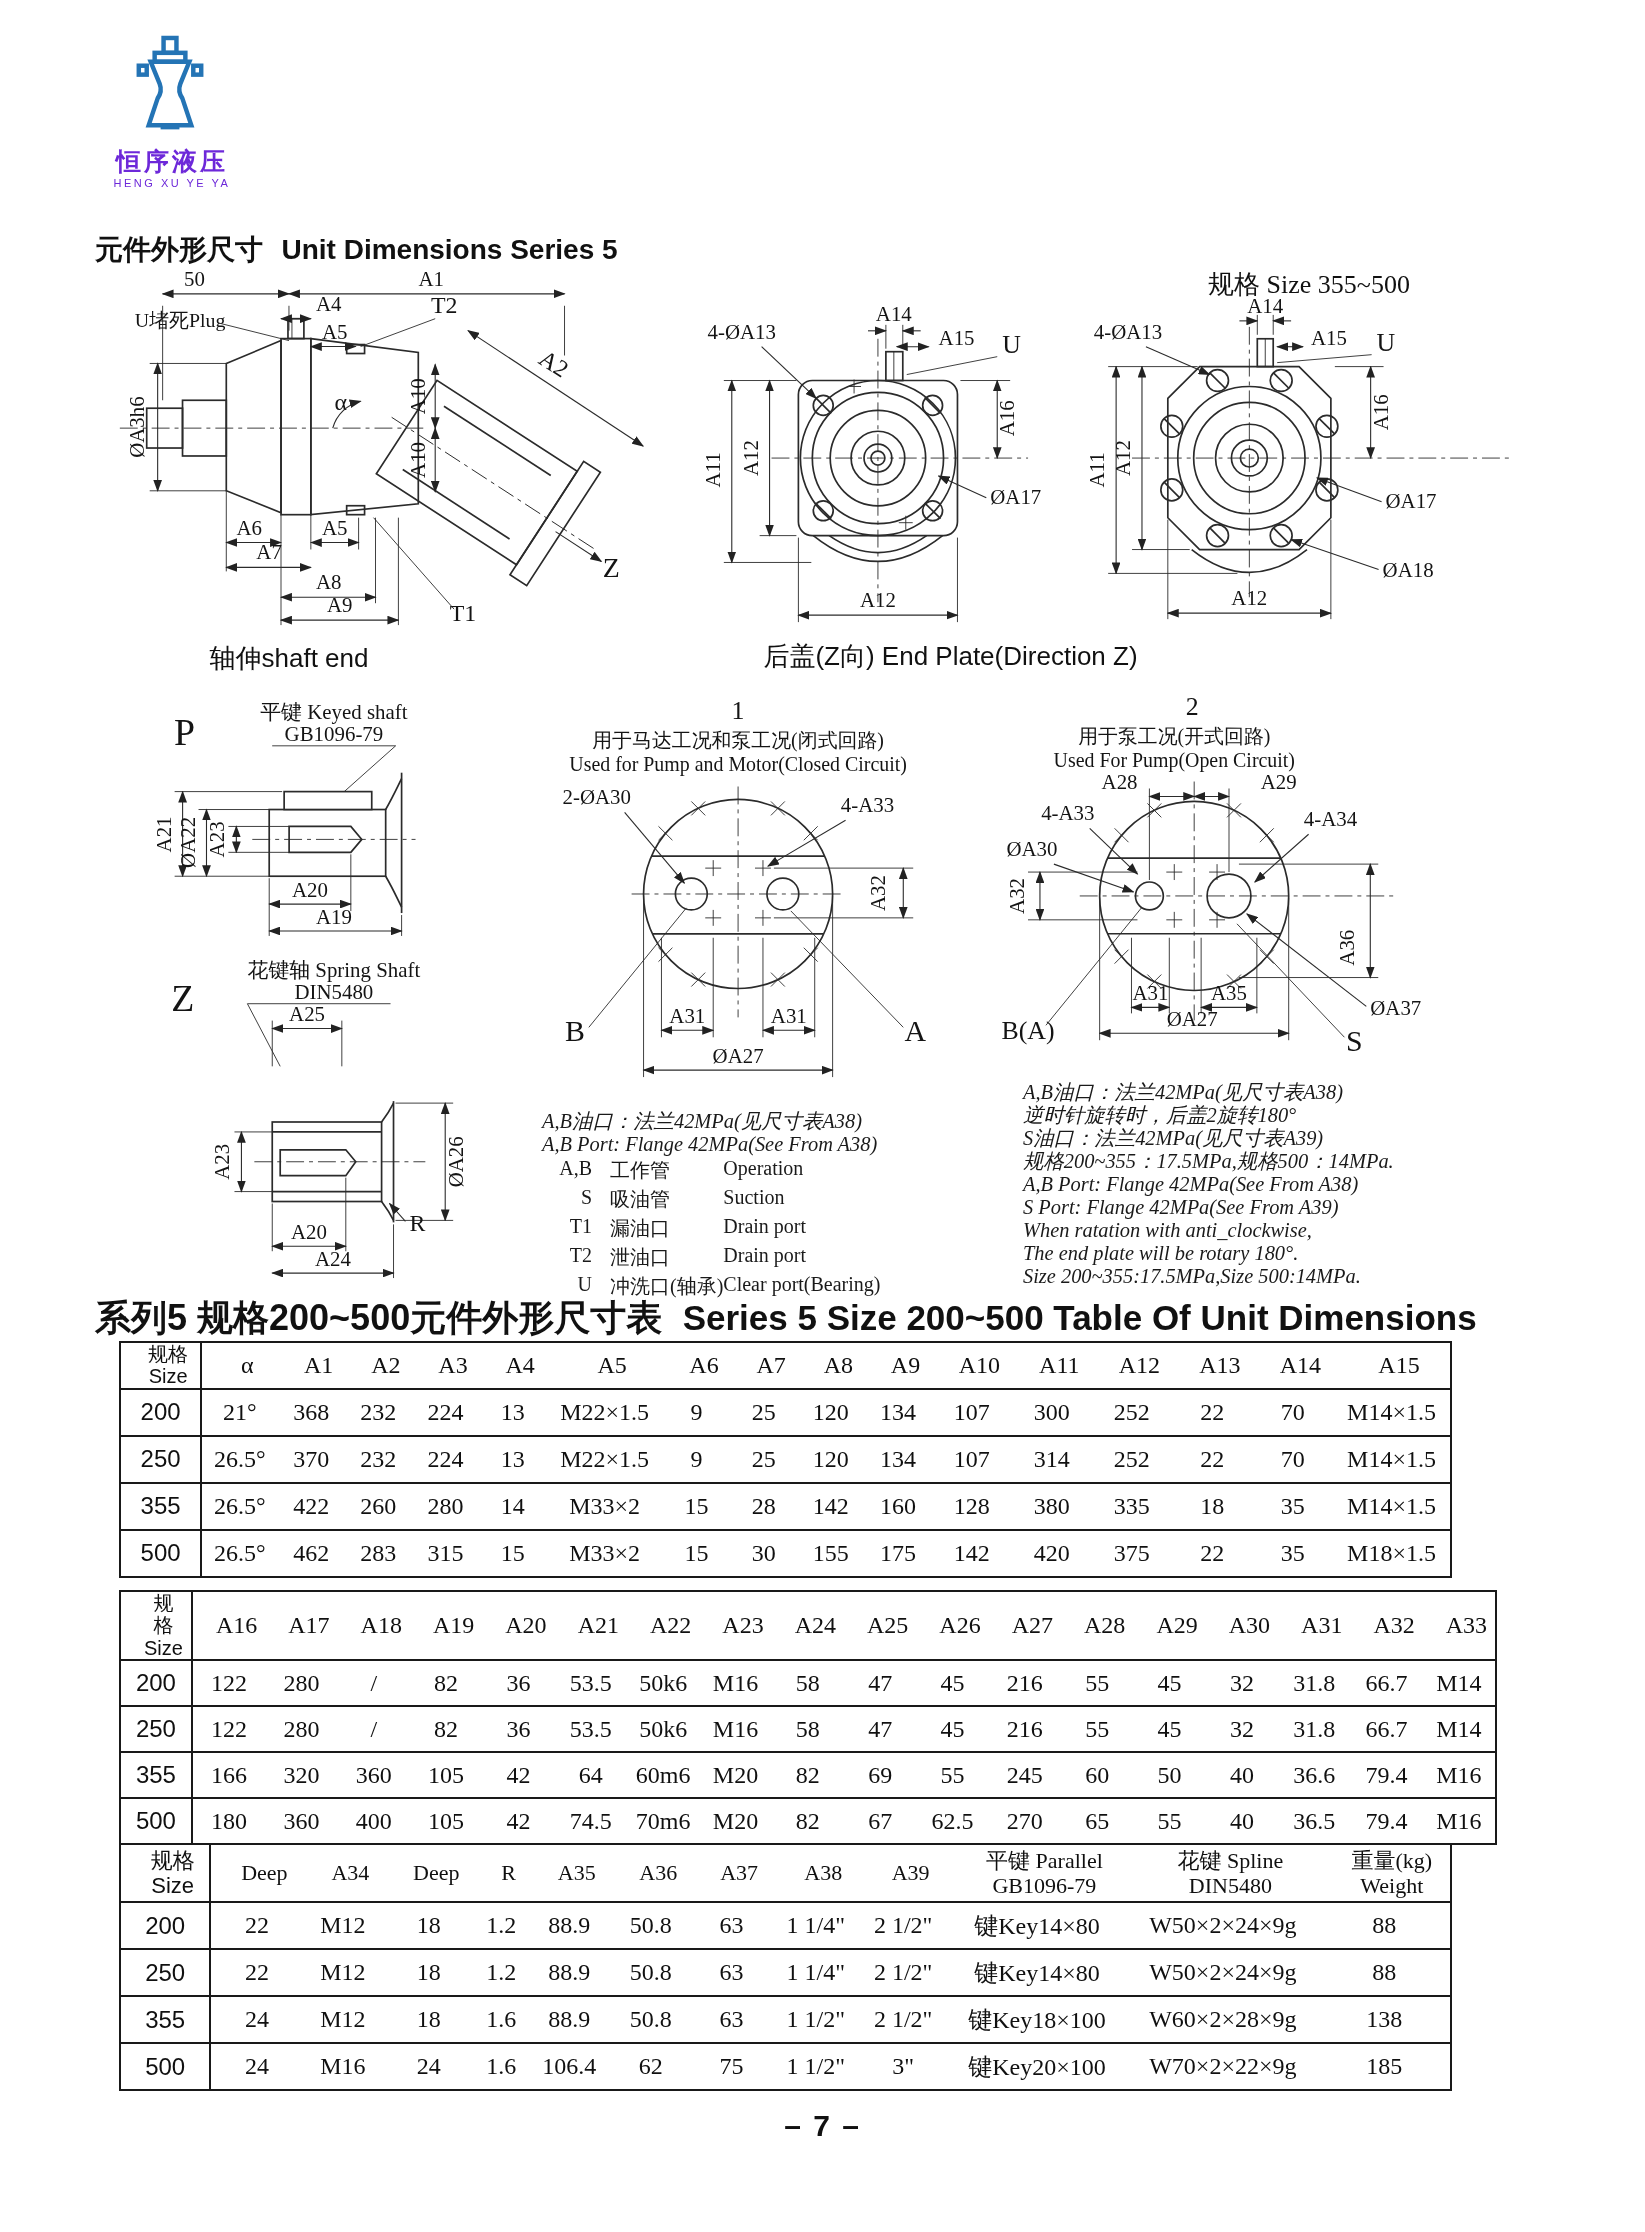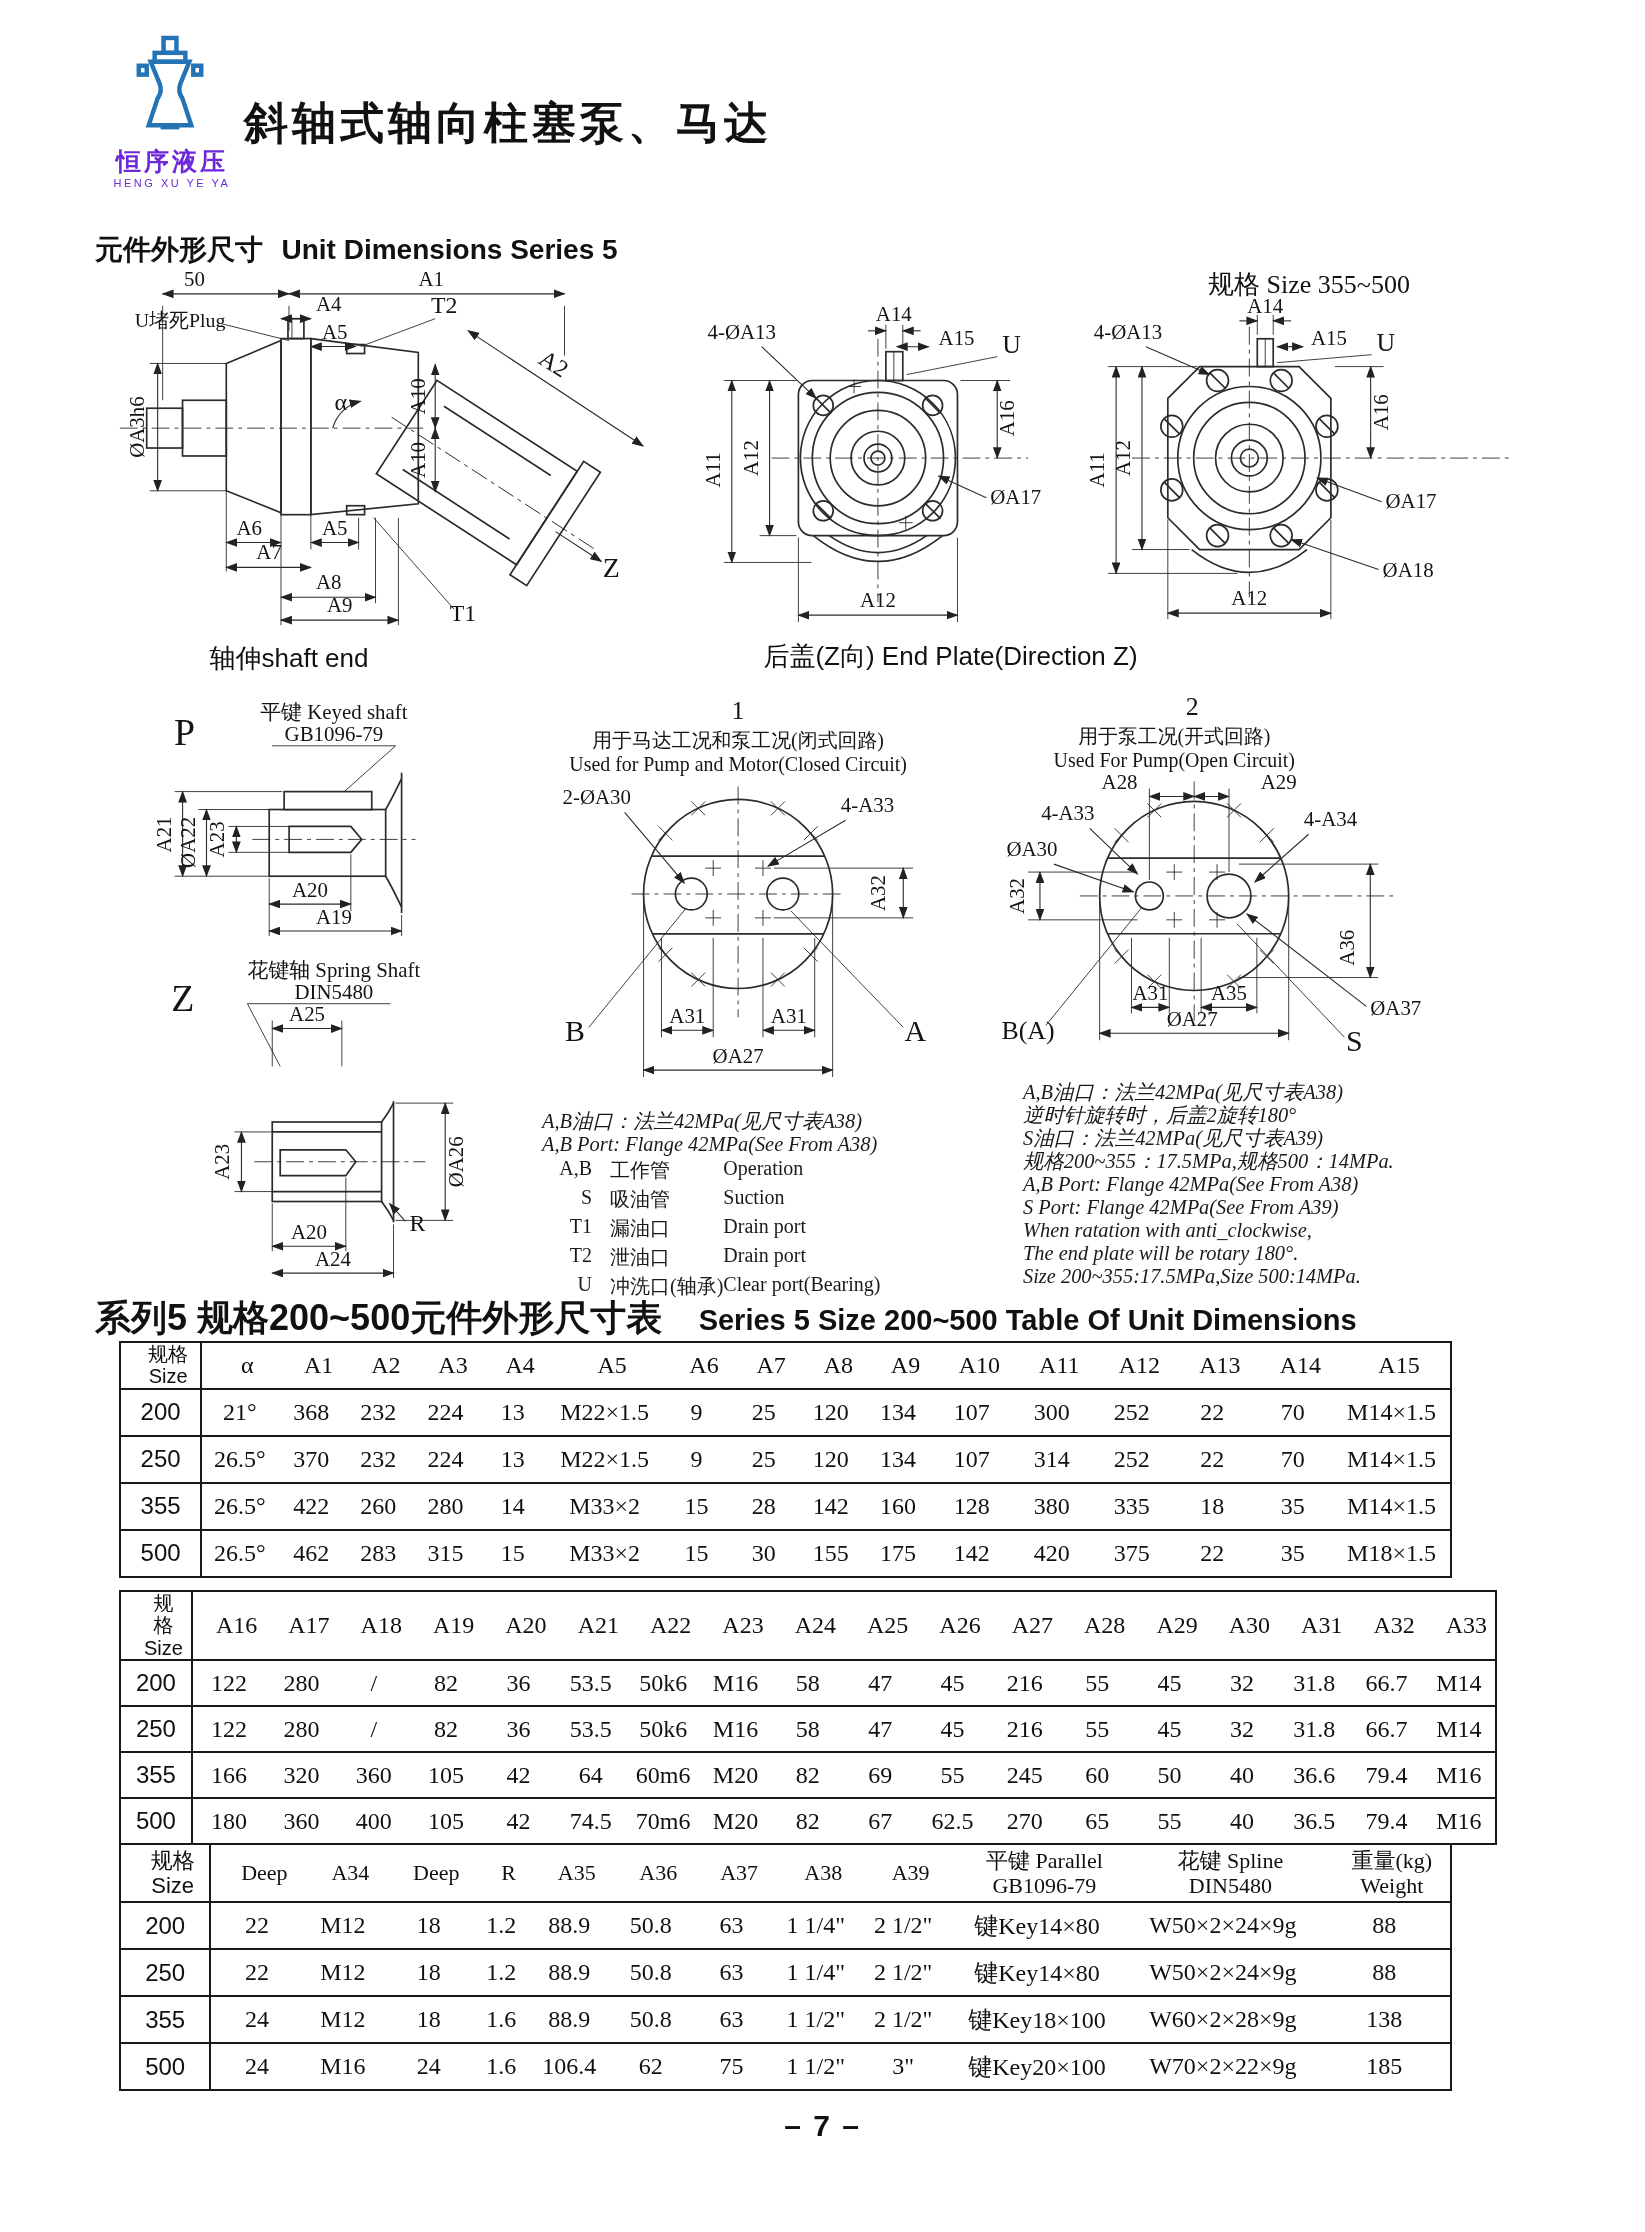--- a/index.html
+++ b/index.html
@@ -52,21 +52,20 @@
       <rect x="53" y="2" width="13" height="15"></rect>
       <rect x="44" y="17" width="31" height="9"></rect>
       <path d="M40 26 h39 l-9 22 q-3 8 2 15 l9 27 h-43 l9-27 q5-7 2-15 z"></path>
       <rect x="28" y="30" width="8" height="9"></rect>
       <rect x="83" y="30" width="8" height="9"></rect>
       <line x1="50" y1="92" x2="69" y2="92"></line>
     </g>
   </svg>
   <div class="abs ctr blue" style="left:95px;top:145px;width:154px;font-size:25px;font-weight:bold;letter-spacing:3px">恒序液压</div>
   <div class="abs ctr blue" style="left:95px;top:177px;width:154px;font-size:11px;letter-spacing:2.5px">HENG XU YE YA</div>
-  <div class="abs h1" style="left:244px;top:94px">斜轴式轴向柱塞泵、马达</div>
 
   <div class="abs" style="left:95px;top:231px">
     <span class="h2">元件外形尺寸</span>
     <span class="h2" style="margin-left:14px">Unit Dimensions Series 5</span>
   </div>
 
   <svg class="abs" style="left:90px;top:261px" width="577" height="383" viewBox="0 0 580 385">
     <defs>
       <marker id="mA" markerWidth="11" markerHeight="8" refX="10" refY="4" orient="auto-start-reverse">
         <path d="M0 0L11 4L0 8z" fill="#222"></path>
@@ -523,21 +522,21 @@
     <div class="nline">规格200~355：17.5MPa,规格500：14MPa.</div>
     <div class="nline">A,B Port: Flange 42MPa(See From A38)</div>
     <div class="nline">S Port: Flange 42MPa(See From A39)</div>
     <div class="nline">When ratation with anti_clockwise,</div>
     <div class="nline">The end plate will be rotary 180°.</div>
     <div class="nline">Size 200~355:17.5MPa,Size 500:14MPa.</div>
   </div>
 
   <div class="abs" style="left:95px;top:1294px">
     <span class="h2" style="font-size:36px">系列5 规格200~500元件外形尺寸表</span>
-    <span class="h2" style="font-size:29px;margin-left:32px">Series 5 Size 200~500 Table Of Unit Dimensions</span>
+    <span class="h2" style="font-size:35px;margin-left:16px">Series 5 Size 200~500 Table Of Unit Dimensions</span>
   </div>
 
   <table class="abs dimtable t1" style="left:119px;top:1341px">
     <thead>
       <tr>
         <th class="corner">规格
 Size</th>
       <th>α</th>
           <th>A1</th>
           <th>A2</th>

